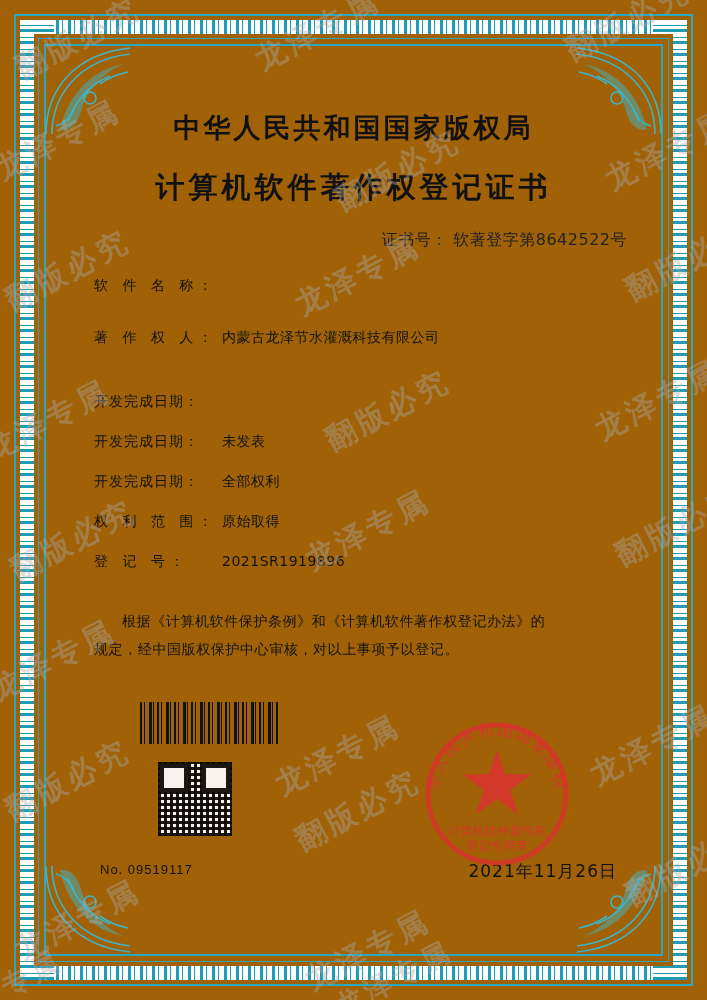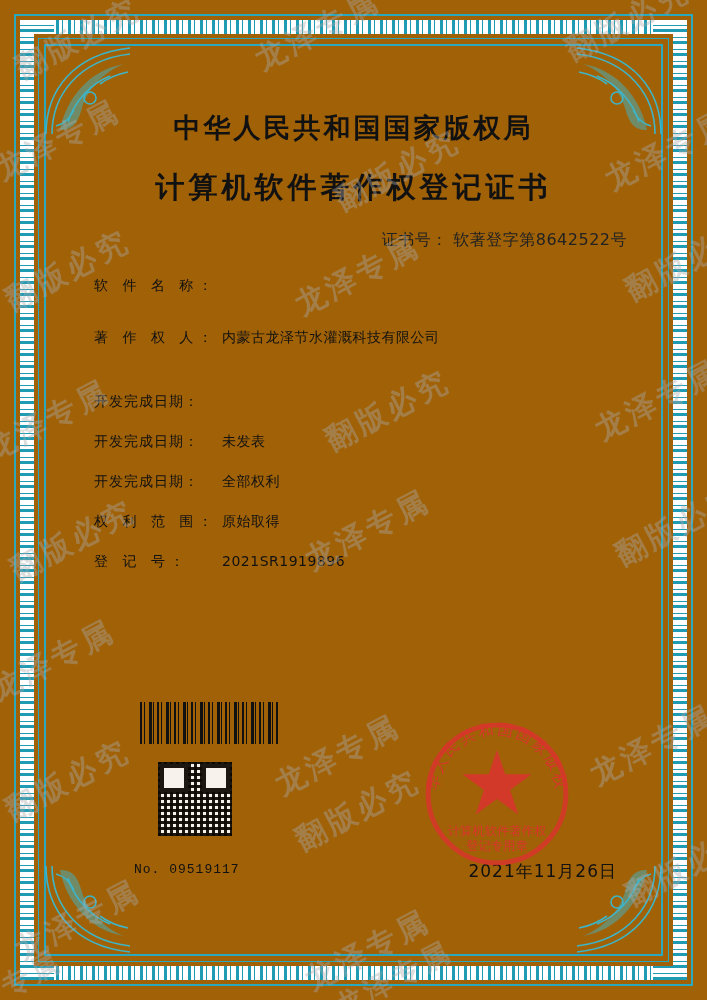--- a/index.html
+++ b/index.html
@@ -189,24 +189,24 @@
     position: absolute;
     width: 20px; height: 20px;
     border: 4px solid #111;
     background: #fff;
   }
   .qr::before { left: 2px; top: 2px; }
   .qr::after { right: 2px; top: 2px; }
 
   .serial {
     position: absolute;
-    left: 66px; top: 800px;
+    left: 32px; top: 800px;
     font-size: 13px;
     color: #111;
-    font-family: Liberation Mono, monospace;
+    font-family: Liberation Sans, sans-serif;
     letter-spacing: 1px;
     padding-left: 6px;
   }
   .issue-date {
     position: absolute;
     right: 28px; top: 798px;
     font-size: 17px;
     color: #111;
     letter-spacing: 1px;
   }
@@ -339,20 +339,24 @@
 
       <div class="gap-sm"></div>
 
       <div class="field-row">
         <div class="field-label">登 记 号：</div>
         <div class="field-value">2021SR1919896</div>
       </div>
 
     </div>
 
+    <div class="paragraph">
+      <span class="indent">根据《计算机软件保护条例》和《计算机软件著作权登记办法》的</span>
+      <span>规定，经中国版权保护中心审核，对以上事项予以登记。</span>
+    </div>
 
     <div class="barcode"></div>
     <div class="qr"></div>
 
     <div class="serial">No.  09519117</div>
     <div class="issue-date">2021年11月26日</div>
 
     <div class="seal">
       <svg viewBox="0 0 200 200">
         <defs>

